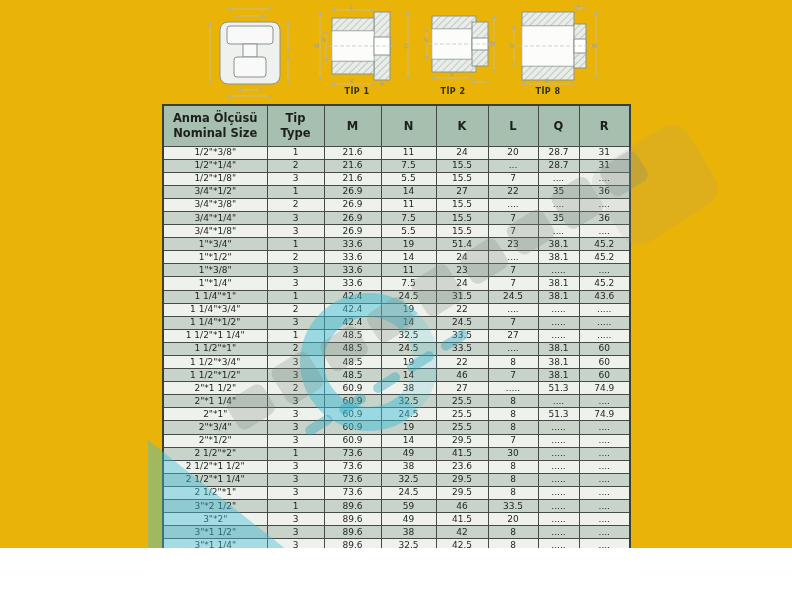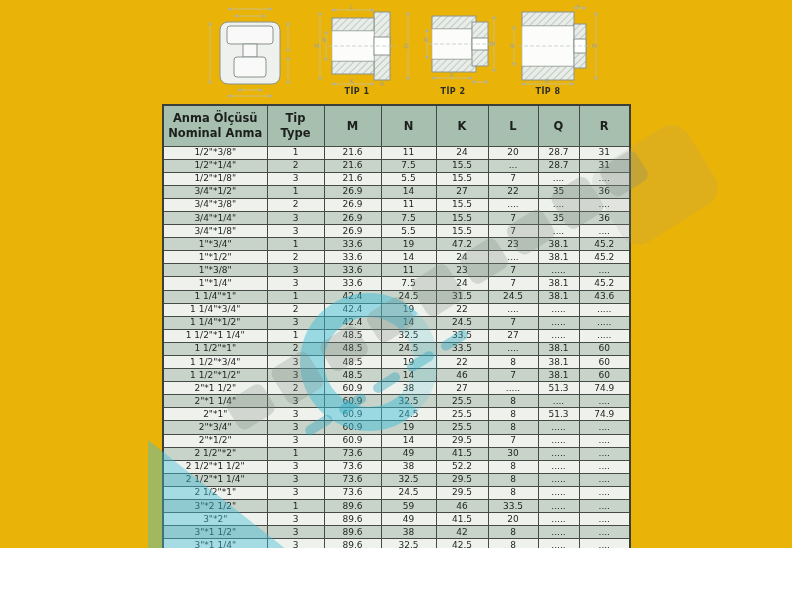--- a/index.html
+++ b/index.html
@@ -179,21 +179,21 @@
         <col style="width:55px">
       <col style="width:52px">
         <col style="width:50px">
         <col style="width:41px">
         <col style="width:51px">
     </colgroup>
     <thead>
       <tr>
         <th>
           <span>Anma Ölçüsü</span><br>
-          <span>Nominal Anma</span>
+          <span>Nominal Size</span>
         </th>
         <th>
           <span>Tip</span><br>
           <span>Type</span>
         </th>
         <th>M</th>
         <th>N</th>
         <th>K</th>
         <th>L</th>
         <th>Q</th>
@@ -269,21 +269,21 @@
       <td>15.5</td>
       <td>7</td>
       <td>....</td>
       <td>....</td>
     </tr>
         <tr>
       <td>1"*3/4"</td>
       <td>1</td>
       <td>33.6</td>
       <td>19</td>
-      <td>47.2</td>
+      <td>51.4</td>
       <td>23</td>
       <td>38.1</td>
       <td>45.2</td>
     </tr>
         <tr>
       <td>1"*1/2"</td>
       <td>2</td>
       <td>33.6</td>
       <td>14</td>
       <td>24</td>
@@ -439,21 +439,21 @@
       <td>41.5</td>
       <td>30</td>
       <td>.....</td>
       <td>....</td>
     </tr>
         <tr>
       <td>2 1/2"*1 1/2"</td>
       <td>3</td>
       <td>73.6</td>
       <td>38</td>
-      <td>52.2</td>
+      <td>23.6</td>
       <td>8</td>
       <td>.....</td>
       <td>....</td>
     </tr>
         <tr>
       <td>2 1/2"*1 1/4"</td>
       <td>3</td>
       <td>73.6</td>
       <td>32.5</td>
       <td>29.5</td>

